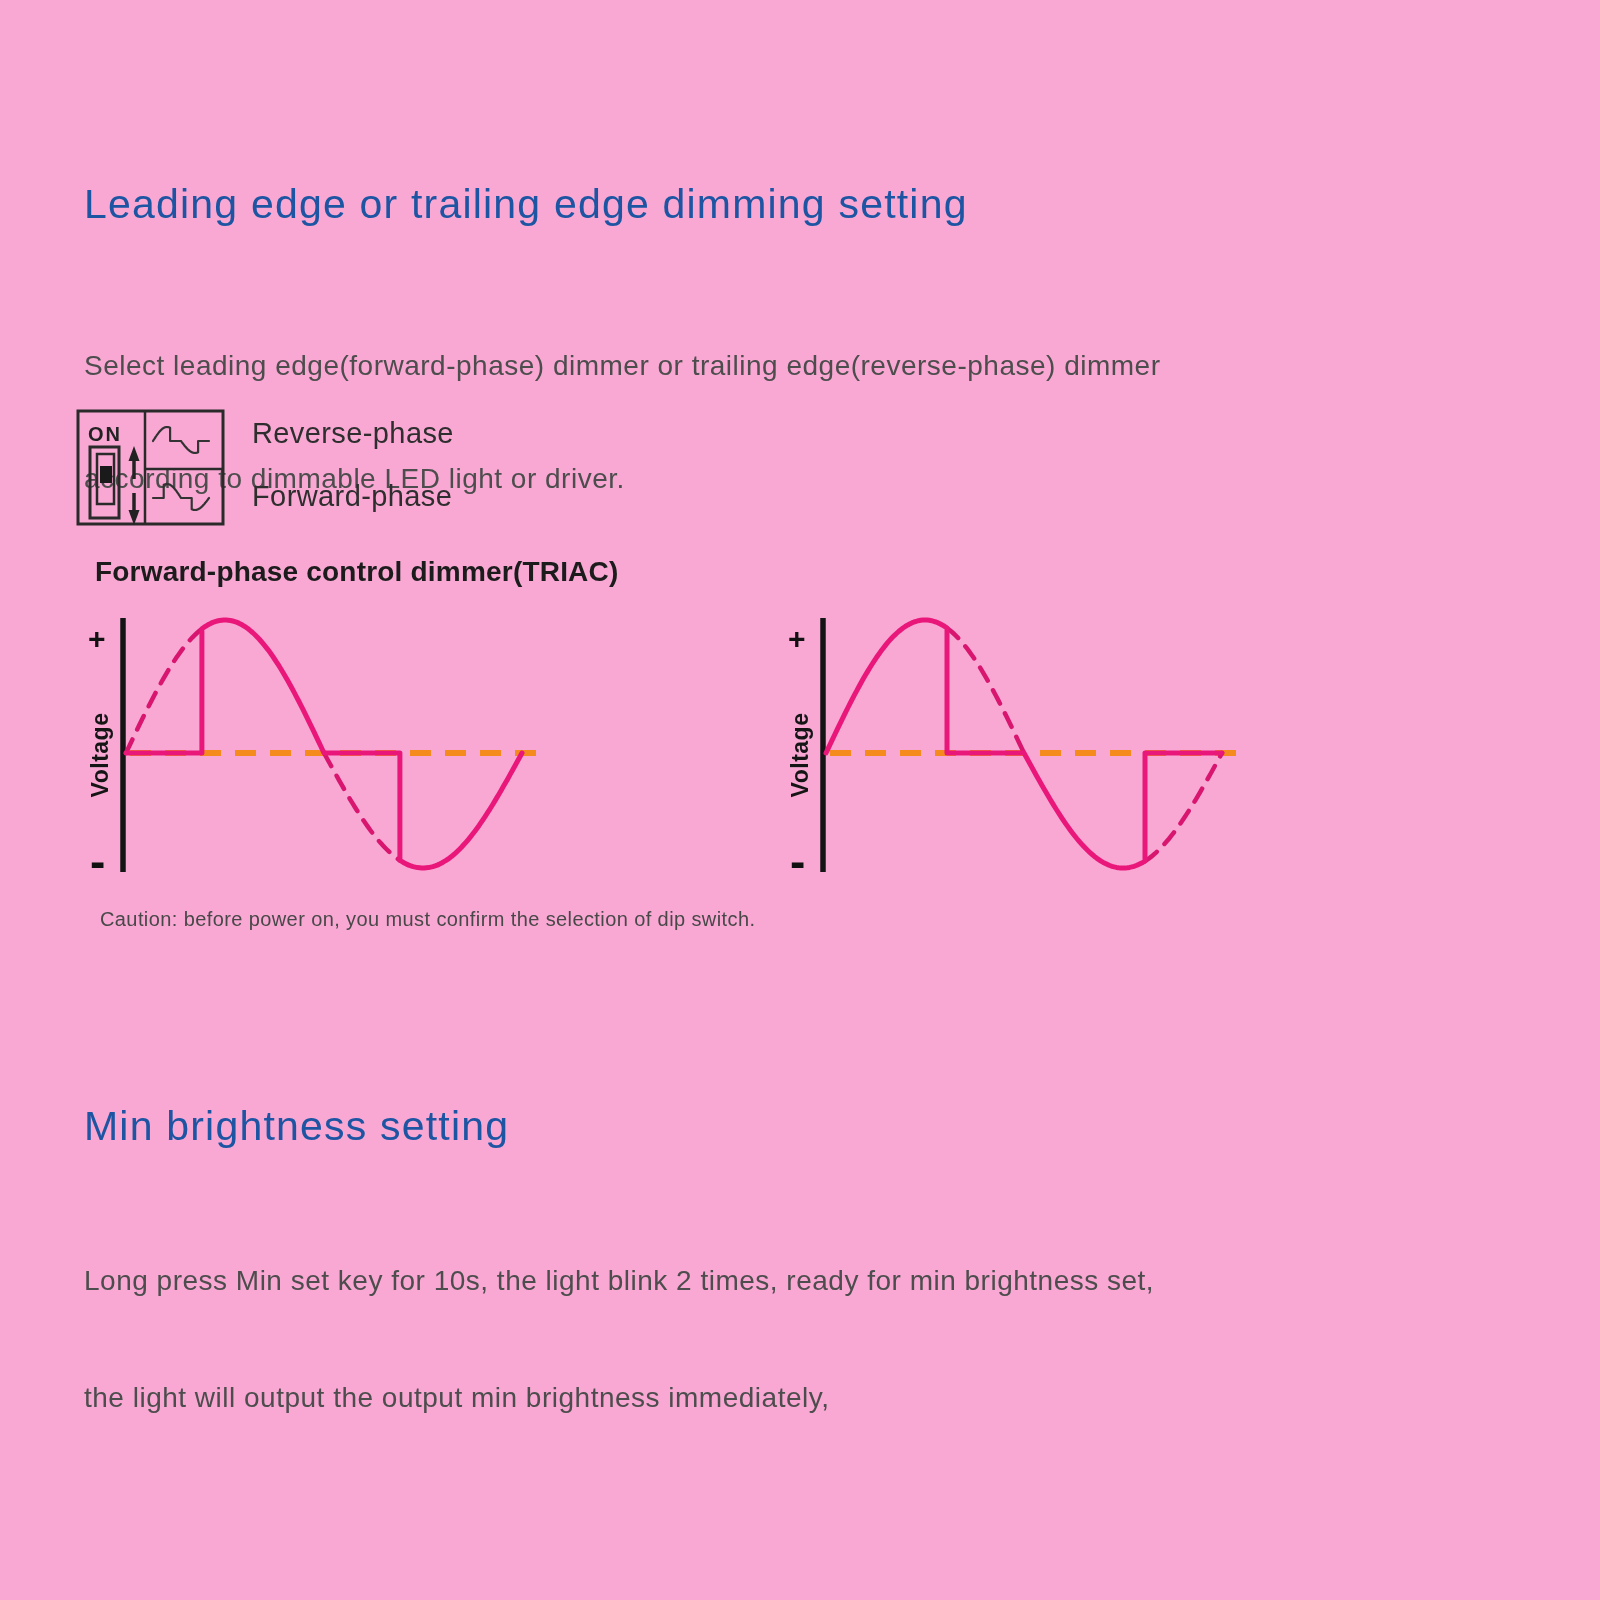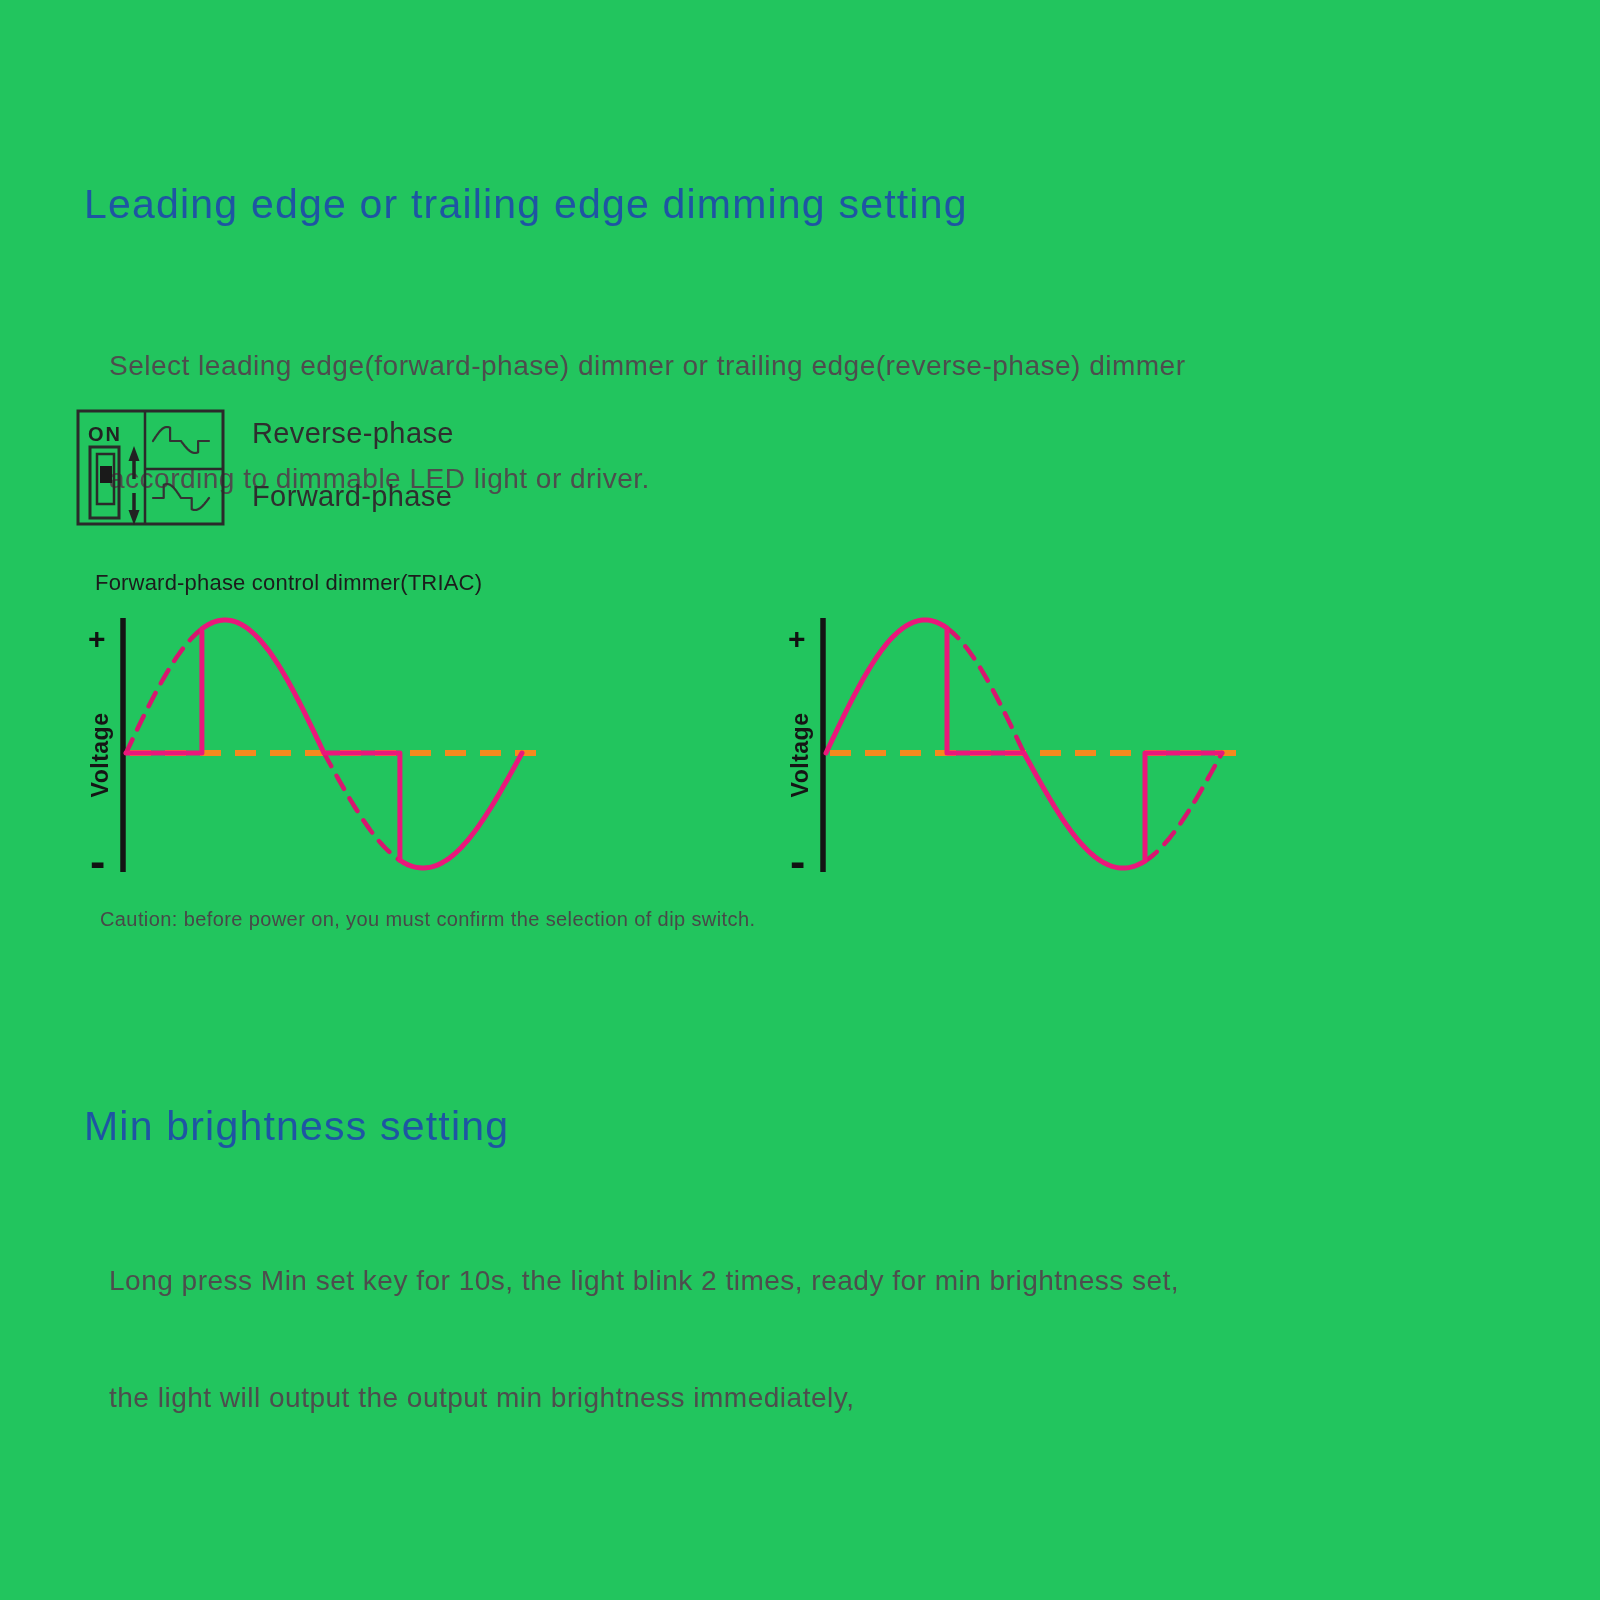--- a/index.html
+++ b/index.html
@@ -1,41 +1,41 @@
 <!DOCTYPE html>
 <html><head>
 <meta charset="utf-8">
 <style>
   html,body{margin:0;padding:0;background:#ffffff;}
   .page{
-    position:relative;width:1600px;height:1600px;background:#22c55e;
+    position:relative;width:1600px;height:1600px;background:#f9a8d4;
     overflow:hidden;font-family:"Liberation Sans",sans-serif;
   }
   .h-blue{
     position:absolute;left:84px;color:#1e55a3;font-size:41px;
     font-weight:400;letter-spacing:1.2px;white-space:pre;
   }
   .body-text{
     position:absolute;left:84px;color:#4d4d4d;font-size:28px;
-    letter-spacing:0.5px;white-space:pre-wrap;margin-left:25px;
+    letter-spacing:0.5px;white-space:pre-wrap;
   }
   .body-line{height:49px;line-height:49px;white-space:pre;}
   .p2-line{height:53px;line-height:53px;white-space:pre;}
   .caution{
     position:absolute;left:100px;top:908px;color:#484848;font-size:20px;
     letter-spacing:0.4px;white-space:pre;
   }
   .dip-fig{position:absolute;left:75px;top:403px;width:150px;height:125px;}
   .dip-label{
     position:absolute;left:252px;color:#2e2e2e;font-size:29px;
     letter-spacing:0.4px;white-space:pre;
   }
   .chart{position:absolute;top:550px;width:520px;height:360px;}
   .chart-title{
-    position:absolute;top:20px;color:#1c1c1c;font-size:22px;font-weight:400;
+    position:absolute;top:6px;color:#1c1c1c;font-size:28px;font-weight:700;
     letter-spacing:0.2px;white-space:pre;
   }
   .wave-svg{position:absolute;left:0;top:45px;}
   .y-plus{position:absolute;left:8px;top:74px;color:#111;font-size:30px;font-weight:700;line-height:30px;}
   .y-minus{position:absolute;left:10px;top:288px;color:#111;font-size:46px;font-weight:700;line-height:46px;}
   .y-voltage{
     position:absolute;left:-35px;top:192px;width:110px;height:26px;
     text-align:center;color:#151515;font-size:23px;font-weight:700;
     transform:rotate(-90deg);letter-spacing:0.5px;white-space:pre;
   }

